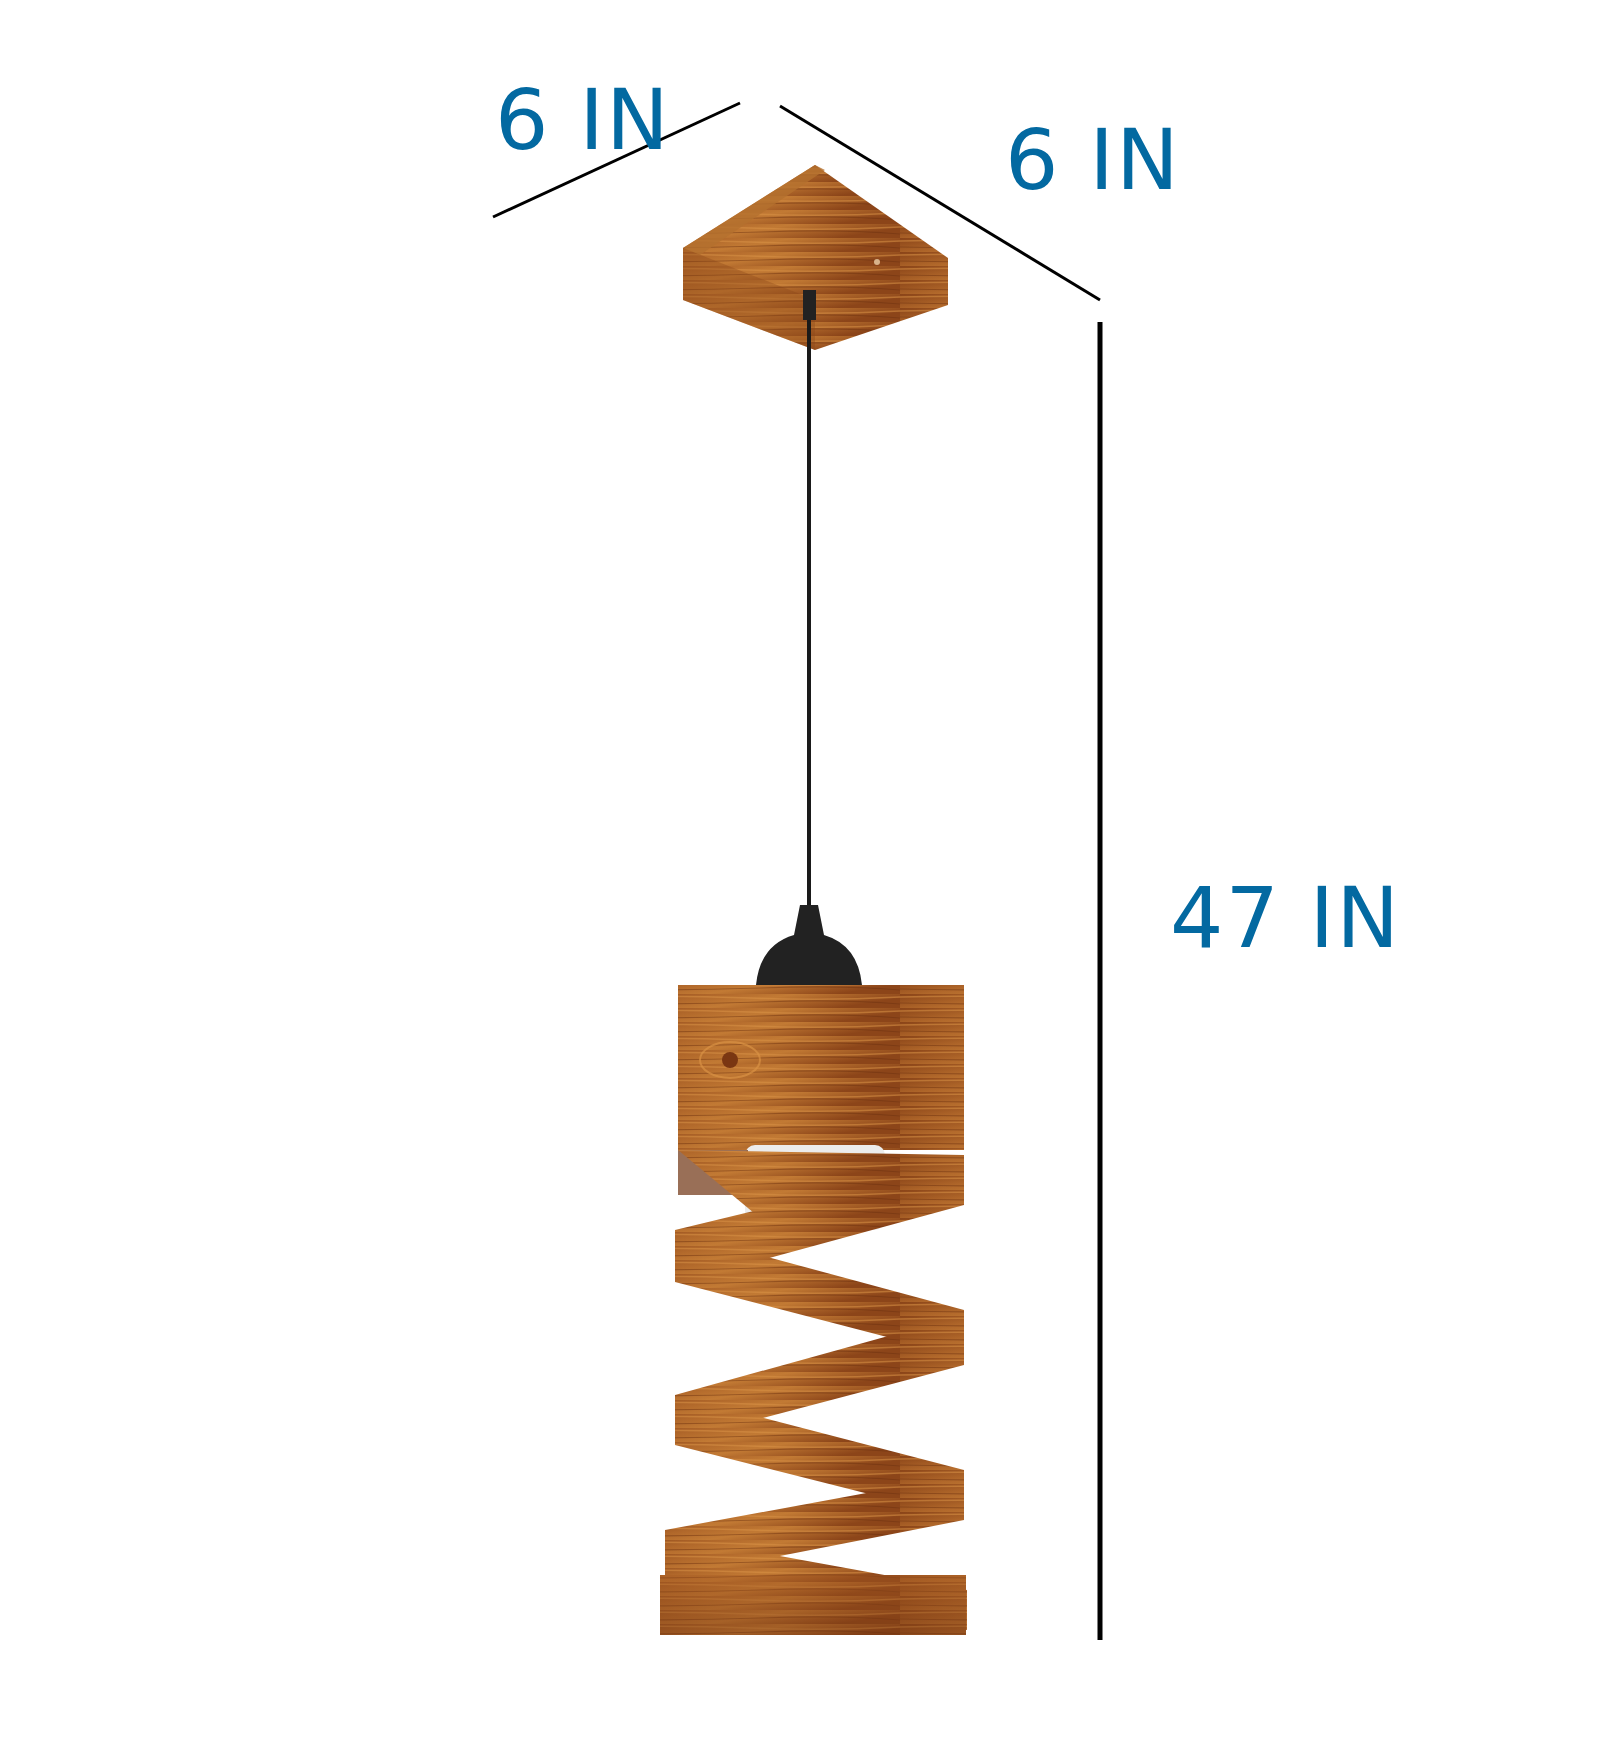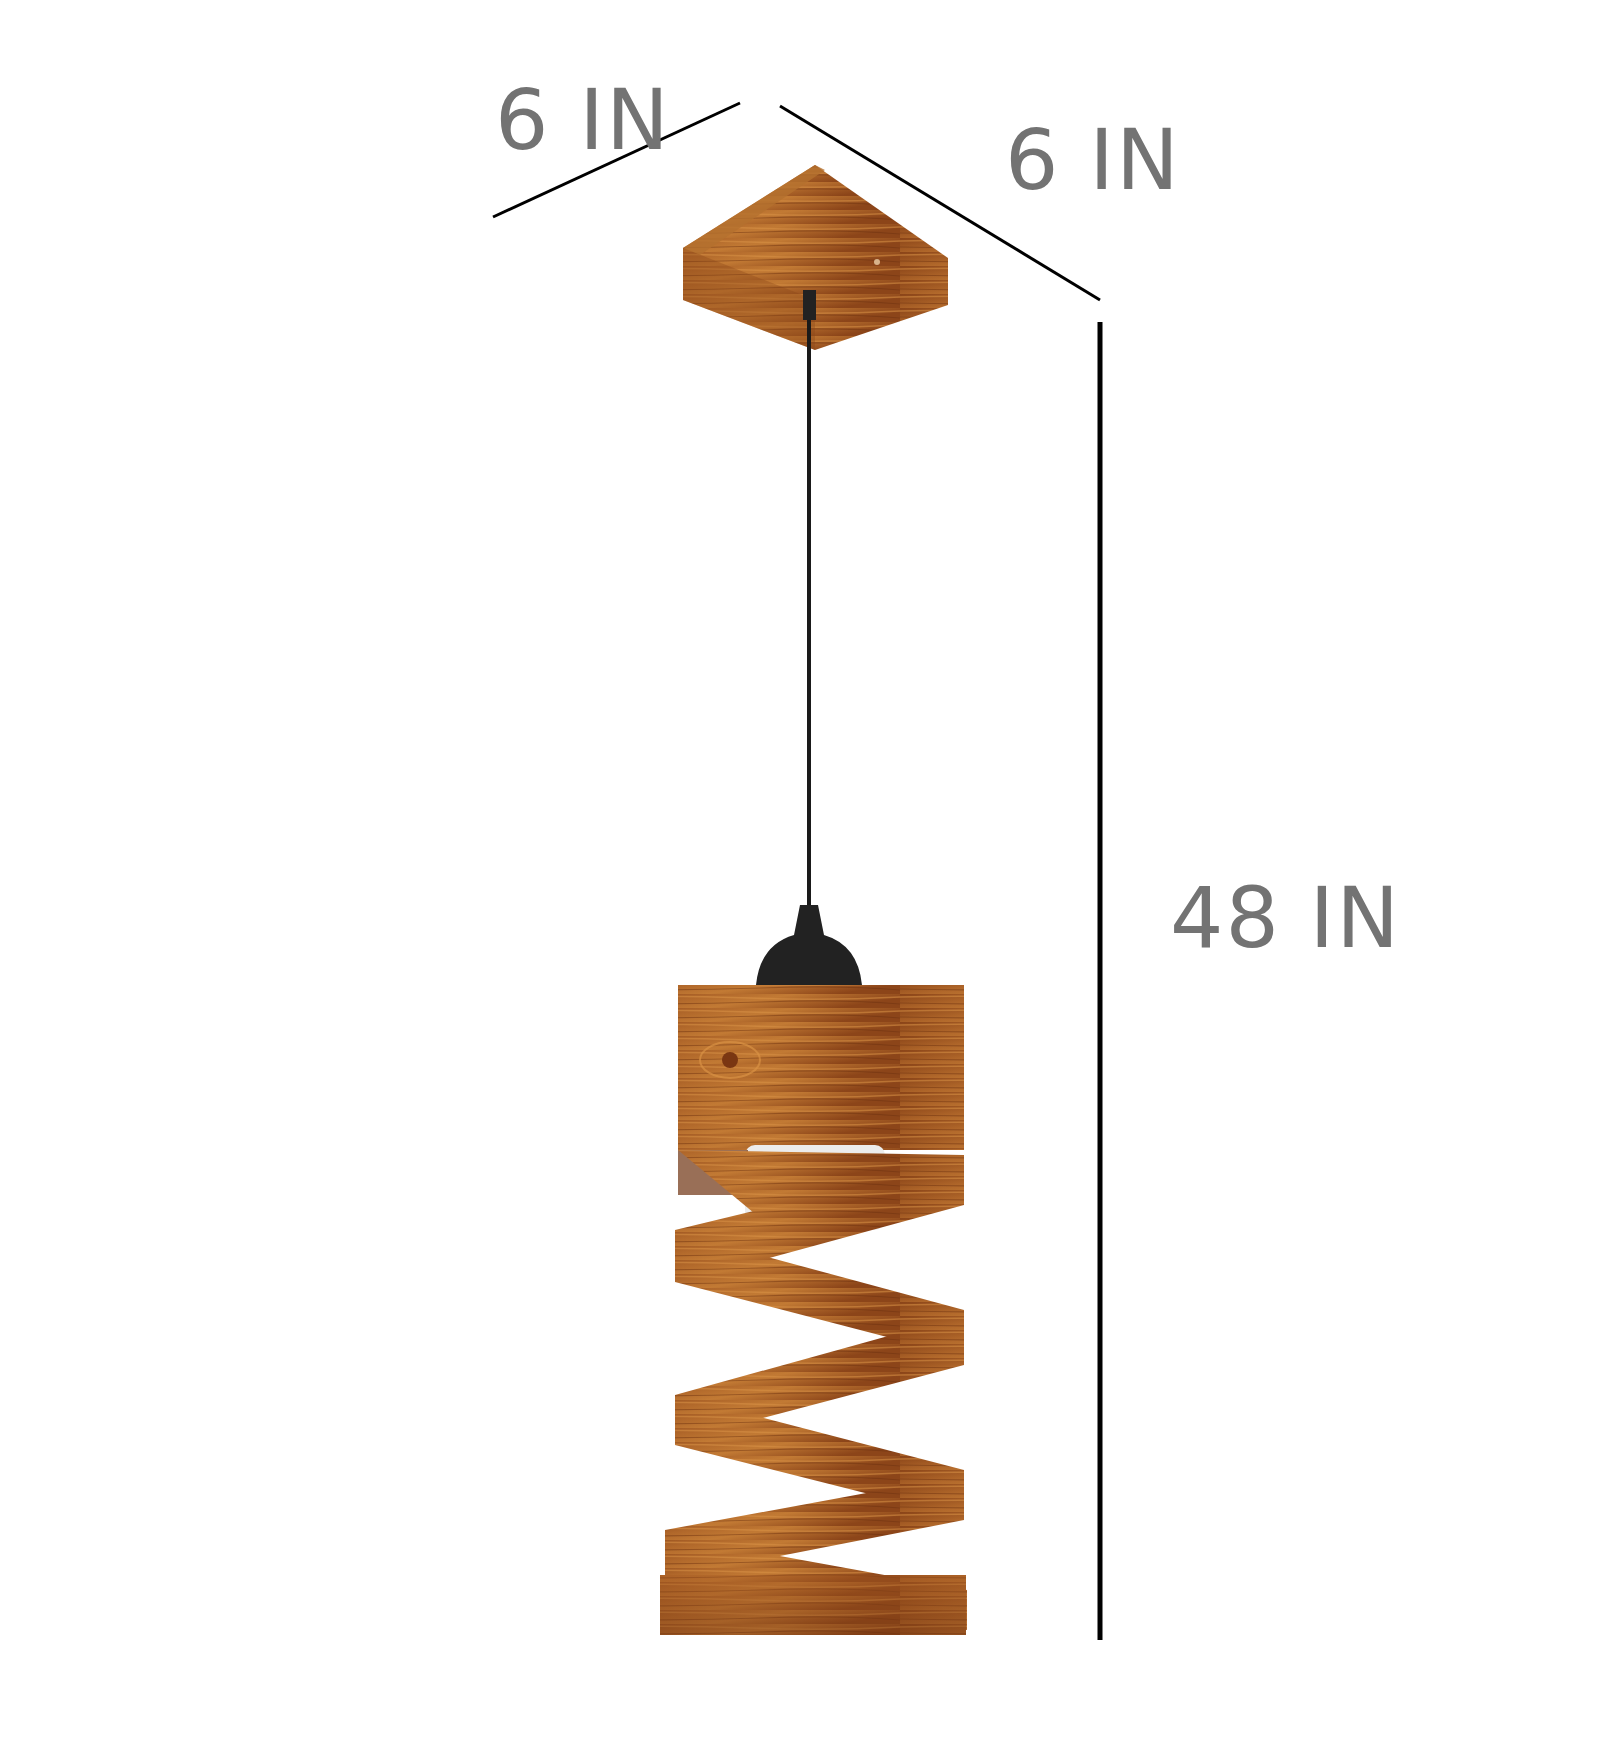--- a/index.html
+++ b/index.html
@@ -1,19 +1,19 @@
 <!DOCTYPE html>
 <html><head>
   <meta charset="utf-8">
   <style>
     html, body { margin: 0; padding: 0; background: #ffffff; }
     body { width: 1600px; height: 1760px; position: relative; overflow: hidden;
            font-family: "DejaVu Sans", "Liberation Sans", sans-serif; }
     #stage { position: absolute; left: 0; top: 0; width: 1600px; height: 1760px; }
-    .dim-label { position: absolute; color: #737373; font-size: 84px; font-weight: 400;
+    .dim-label { position: absolute; color: #0369a1; font-size: 84px; font-weight: 400;
                  letter-spacing: 2px; line-height: 1; white-space: nowrap; }
   </style>
 </head>
 <body>
 
 <div id="stage">
 
   <svg width="1600" height="1760" viewBox="0 0 1600 1760" style="position:absolute;left:0;top:0;">
     <defs>
       <linearGradient id="woodGrad" x1="0" y1="0" x2="1" y2="0.3">
@@ -69,14 +69,14 @@
       <polygon points="964,1475 964,1520 760,1560 665,1572 665,1530" fill="url(#grain)"></polygon>
       <polygon points="665,1535 665,1580 967,1630 967,1590" fill="url(#grain)"></polygon>
 
       <rect x="660" y="1575" width="306" height="60" fill="url(#woodSide)"></rect>
       <rect x="660" y="1575" width="306" height="60" fill="url(#grain)" opacity="0.6"></rect>
     </g>
   </svg>
 
   <div class="dim-label" style="left:495px; top:78px;">6 IN</div>
   <div class="dim-label" style="left:1005px; top:118px;">6 IN</div>
-  <div class="dim-label" style="left:1170px; top:876px;">48 IN</div>
+  <div class="dim-label" style="left:1170px; top:876px;">47 IN</div>
 </div>
 
 </body></html>

